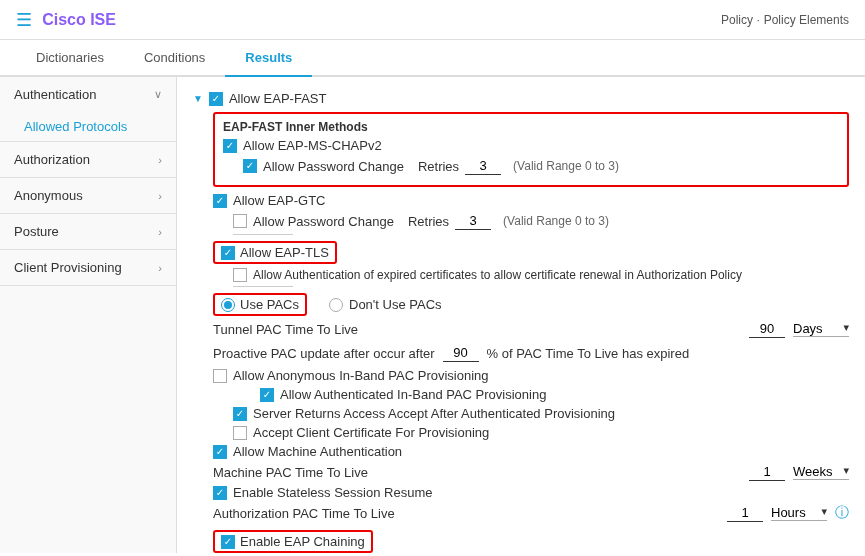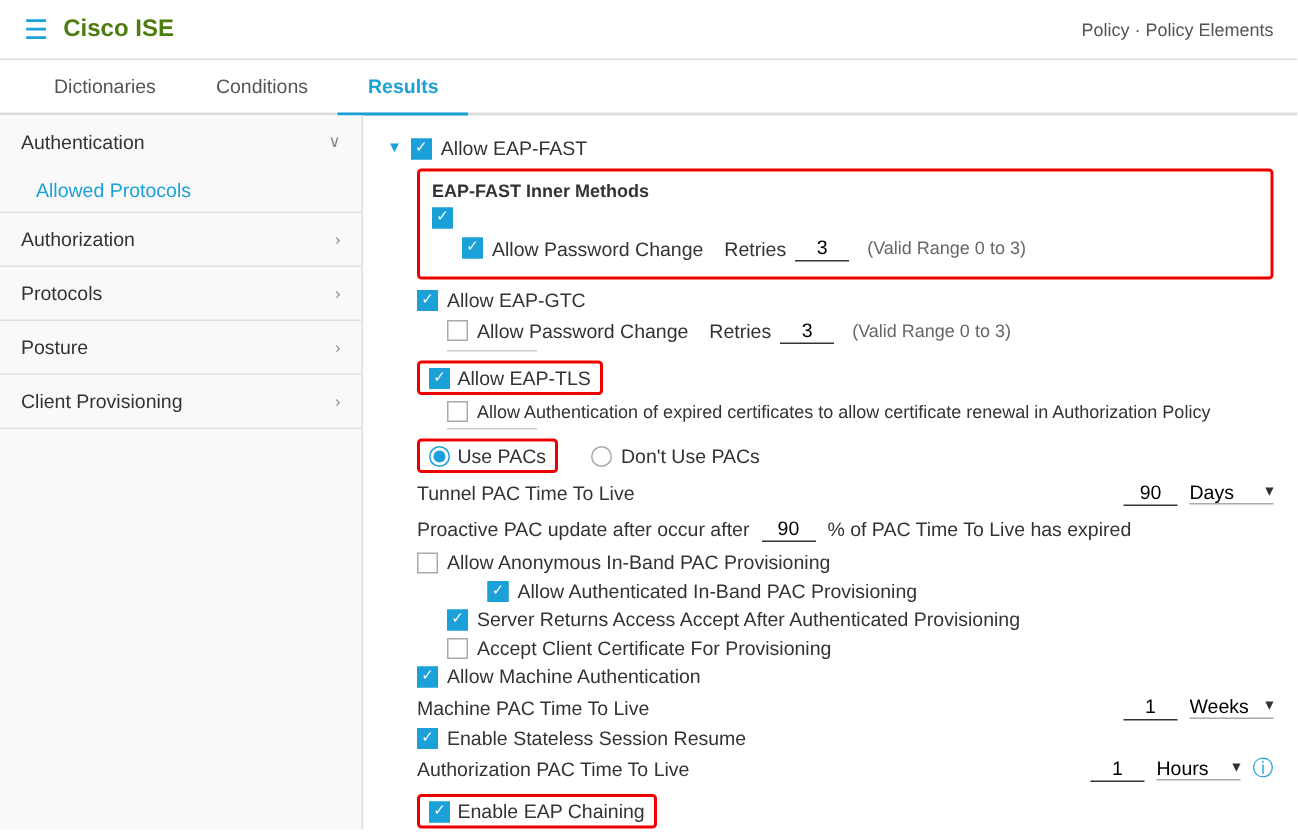--- a/index.html
+++ b/index.html
@@ -6,40 +6,40 @@
     body { font-family: Arial, sans-serif; font-size: 13px; background: #fff; color: #333; width: 865px; height: 556px; overflow: hidden; }
 
     
     .top-nav {
       display: flex; align-items: center; justify-content: space-between;
       background: #fff; border-bottom: 1px solid #ddd;
       padding: 0 16px; height: 40px;
     }
     .top-nav-left { display: flex; align-items: center; gap: 10px; }
     .hamburger { color: #1ba0d8; font-size: 18px; cursor: pointer; }
-    .brand { color: #4d7c0f; font-weight: bold; font-size: 16px; }
+    .brand { color: #8b5cf6; font-weight: bold; font-size: 16px; }
     .top-nav-right { font-size: 12px; color: #555; }
 
     
     .tab-bar {
       display: flex; border-bottom: 2px solid #ddd;
       padding: 0 16px; background: #fff;
     }
     .tab {
       padding: 10px 20px; cursor: pointer; font-size: 13px; color: #555;
       border-bottom: 2px solid transparent; margin-bottom: -2px;
     }
     .tab.active { color: #1ba0d8; border-bottom: 2px solid #1ba0d8; font-weight: bold; }
 
     
     .main-layout { display: flex; height: calc(556px - 80px); }
 
     
     .sidebar {
-      width: 242px; border-right: 1px solid #ddd; background: #f9f9f9;
+      width: 177px; border-right: 1px solid #ddd; background: #f9f9f9;
       overflow-y: auto; flex-shrink: 0;
     }
     .sidebar-section {
       border-bottom: 1px solid #e0e0e0;
     }
     .sidebar-item {
       display: flex; align-items: center; justify-content: space-between;
       padding: 10px 14px; cursor: pointer; color: #333; font-size: 13px;
     }
     .sidebar-sub-item {
@@ -143,21 +143,21 @@
 
     <div class="sidebar-section">
       <div class="sidebar-item">
         <span>Authorization</span>
         <span class="chevron">›</span>
       </div>
     </div>
 
     <div class="sidebar-section">
       <div class="sidebar-item">
-        <span>Protocols</span>
+        <span>Anonymous</span>
         <span class="chevron">›</span>
       </div>
     </div>
 
     <div class="sidebar-section">
       <div class="sidebar-item">
         <span>Posture</span>
         <span class="chevron">›</span>
       </div>
     </div>
@@ -176,20 +176,21 @@
       <span style="color:#1ba0d8; font-size:10px;">▼</span>
       <div class="cb checked"></div>
       <span>Allow EAP-FAST</span>
     </div>
 
     <div class="red-box">
       <div class="section-label">EAP-FAST Inner Methods</div>
 
       <div class="tree-row">
         <div class="cb checked"></div>
+        <span>Allow EAP-MS-CHAPv2</span>
       </div>
 
       <div class="tree-row indent1">
         <div class="cb checked"></div>
         <span>Allow Password Change</span>
         <span style="margin-left:8px;">Retries</span>
         <input class="num-input" type="text" value="3" style="">
         <span class="valid-range">(Valid Range 0 to 3)</span>
       </div>
     </div>

